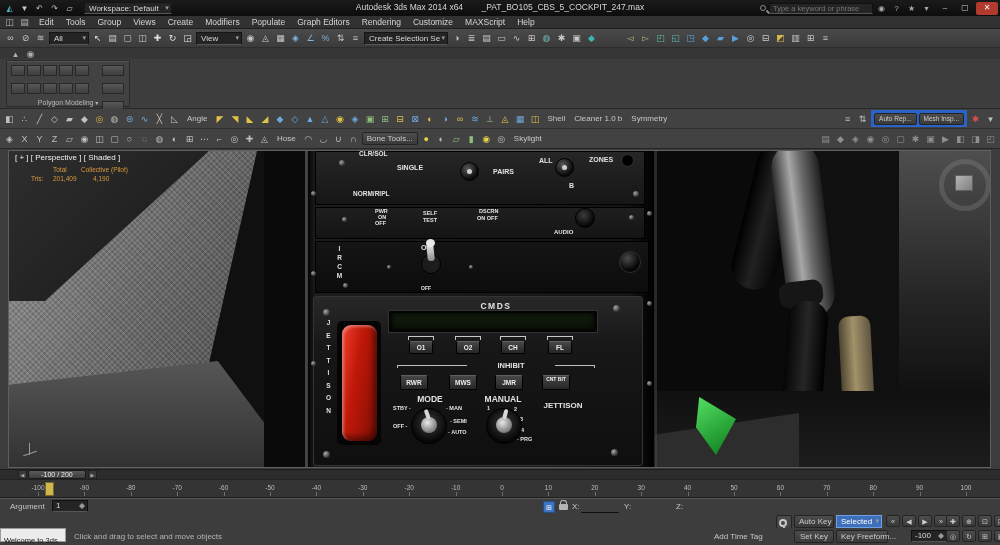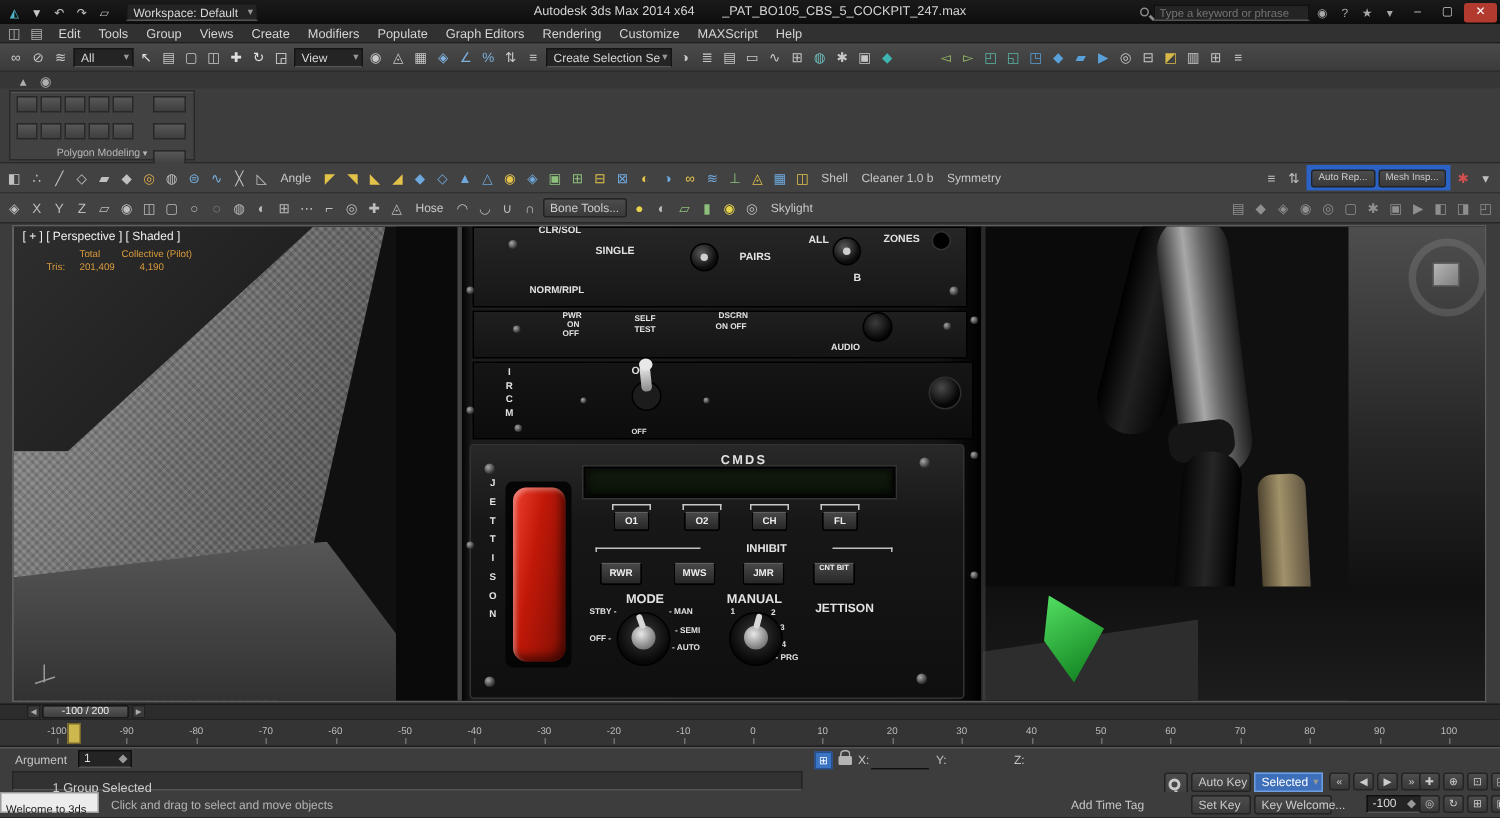--- a/index.html
+++ b/index.html
@@ -7,21 +7,21 @@
   #app { position:relative; width:1000px; height:545px; overflow:hidden; background:#3c3c3c; }
   .a { position:absolute; }
   span, div { white-space:nowrap; }
 
   
   .strip { position:absolute; display:flex; align-items:center; gap:1px; }
   .tbicon { width:15px; height:16px; line-height:16px; text-align:center; font-size:9px; color:#cfcfcf; flex:none; display:inline-block; }
   .btns .tbicon { width:14px; height:12px; line-height:11px; background:linear-gradient(#4d4d4d,#383838); border:1px solid #242424; border-radius:2px; font-size:7px; color:#ccc; margin-right:1px; }
   .dd { height:13px; background:#242424; border:1px solid #151515; border-bottom-color:#555; color:#d8d8d8; font-size:8px; display:flex; align-items:center; padding:0 12px 0 4px; position:relative; flex:none; }
   .dd::after { content:"▾"; position:absolute; right:2px; top:1px; font-size:7px; color:#999; }
-  .sbtn { background:linear-gradient(#4c4c4c,#3a3a3a); border:1px solid #232323; color:#ccc; font-size:8px; height:13px; line-height:11px; padding:0 4px; border-radius:2px; }
+  .sbtn { background:linear-gradient(#4c4c4c,#3a3a3a); border:1px solid #232323; color:#ccc; font-size:8px; height:13px; line-height:11px; padding:0 4px; border-radius:2px; text-align:center; }
   .field { background:#242424; border:1px solid #101010; border-bottom-color:#555; color:#ddd; font-size:8px; height:12px; line-height:10px; padding:0 3px; }
   .spin { position:relative; padding-right:10px; }
   .spin::before { content:""; position:absolute; right:2px; top:2px; border-left:3px solid transparent; border-right:3px solid transparent; border-bottom:3px solid #999; }
   .spin::after  { content:""; position:absolute; right:2px; bottom:2px; border-left:3px solid transparent; border-right:3px solid transparent; border-top:3px solid #999; }
   .toollabel { font-size:8px; color:#c8c8c8; padding:0 4px; flex:none; }
 
   
   #titlebar { left:0; top:0; width:1000px; height:16px; background:linear-gradient(#1a1a1a,#0d0d0d); }
   #titlebar .tbicon { height:15px; line-height:15px; font-size:8px; }
   .winbtn { width:18px; height:13px; line-height:12px; text-align:center; font-size:8px; color:#ccc; margin-left:1px; }
@@ -520,23 +520,20 @@
       <span>0.244m</span>
     </div>
     <span class="slabel" style="left:676px;top:3px;">Z:</span>
     <div class="field spin a" style="left:685px;top:1px;width:42px;">
       <span>-0.843m</span>
     </div>
     <span class="slabel" style="left:734px;top:3px;margin-top:16px;">Grid = 10.0m</span>
   </div>
 
   <div id="status2" class="a srow">
-    <div class="a" style="left:8px;top:1px;width:527px;height:13px;background:#323232;border:1px solid #242424;border-bottom-color:#555;">
-      <span style="margin-left:26px;font-size:8.5px;color:#cfcfcf;line-height:12px;display:inline-block;">1 Group Selected</span>
-    </div>
     <div class="a" style="left:776px;top:2px;width:16px;height:26px;background:linear-gradient(#4c4c4c,#383838);border:1px solid #232323;border-radius:2px;">
       <span class="keyicon" style="left:2px;top:3px;"></span>
     </div>
     <span class="sbtn a" style="left:794px;top:2px;width:40px;">Auto Key</span>
     <div class="dd a" style="left:836px;top:2px;width:46px;background:#3e6fbb;border-color:#6f9fe0;color:#fff;">
       <span>Selected</span>
     </div>
     <span class="iconrun btns strip" style="left:886px;top:2px;">
         <span class="tbicon">«</span>
         <span class="tbicon">◀</span>
@@ -551,21 +548,21 @@
       </span>
   </div>
 
   <div id="status3" class="a srow">
     <div class="a" style="left:0;top:0;width:66px;height:14px;background:#ececec;border:1px solid #9a9a9a;">
       <span style="font-size:7.5px;color:#1a1a1a;margin-left:3px;line-height:12px;display:inline-block;">Welcome to 3ds</span>
     </div>
     <span class="slabel" style="left:74px;top:4px;color:#b4b4b4;">Click and drag to select and move objects</span>
     <span class="slabel" style="left:714px;top:4px;">Add Time Tag</span>
     <span class="sbtn a" style="left:794px;top:2px;width:40px;">Set Key</span>
-    <span class="sbtn a" style="left:836px;top:2px;width:52px;">Key Welcome...</span>
+    <span class="sbtn a" style="left:836px;top:2px;width:52px;">Key Freeform...</span>
     <div class="field spin a" style="left:892px;top:2px;width:36px;">
       <span>-100</span>
     </div>
     <span class="iconrun btns strip" style="left:946px;top:2px;">
         <span class="tbicon">◎</span>
         <span class="tbicon">↻</span>
         <span class="tbicon">⊞</span>
         <span class="tbicon">▣</span>
       </span>
   </div>

